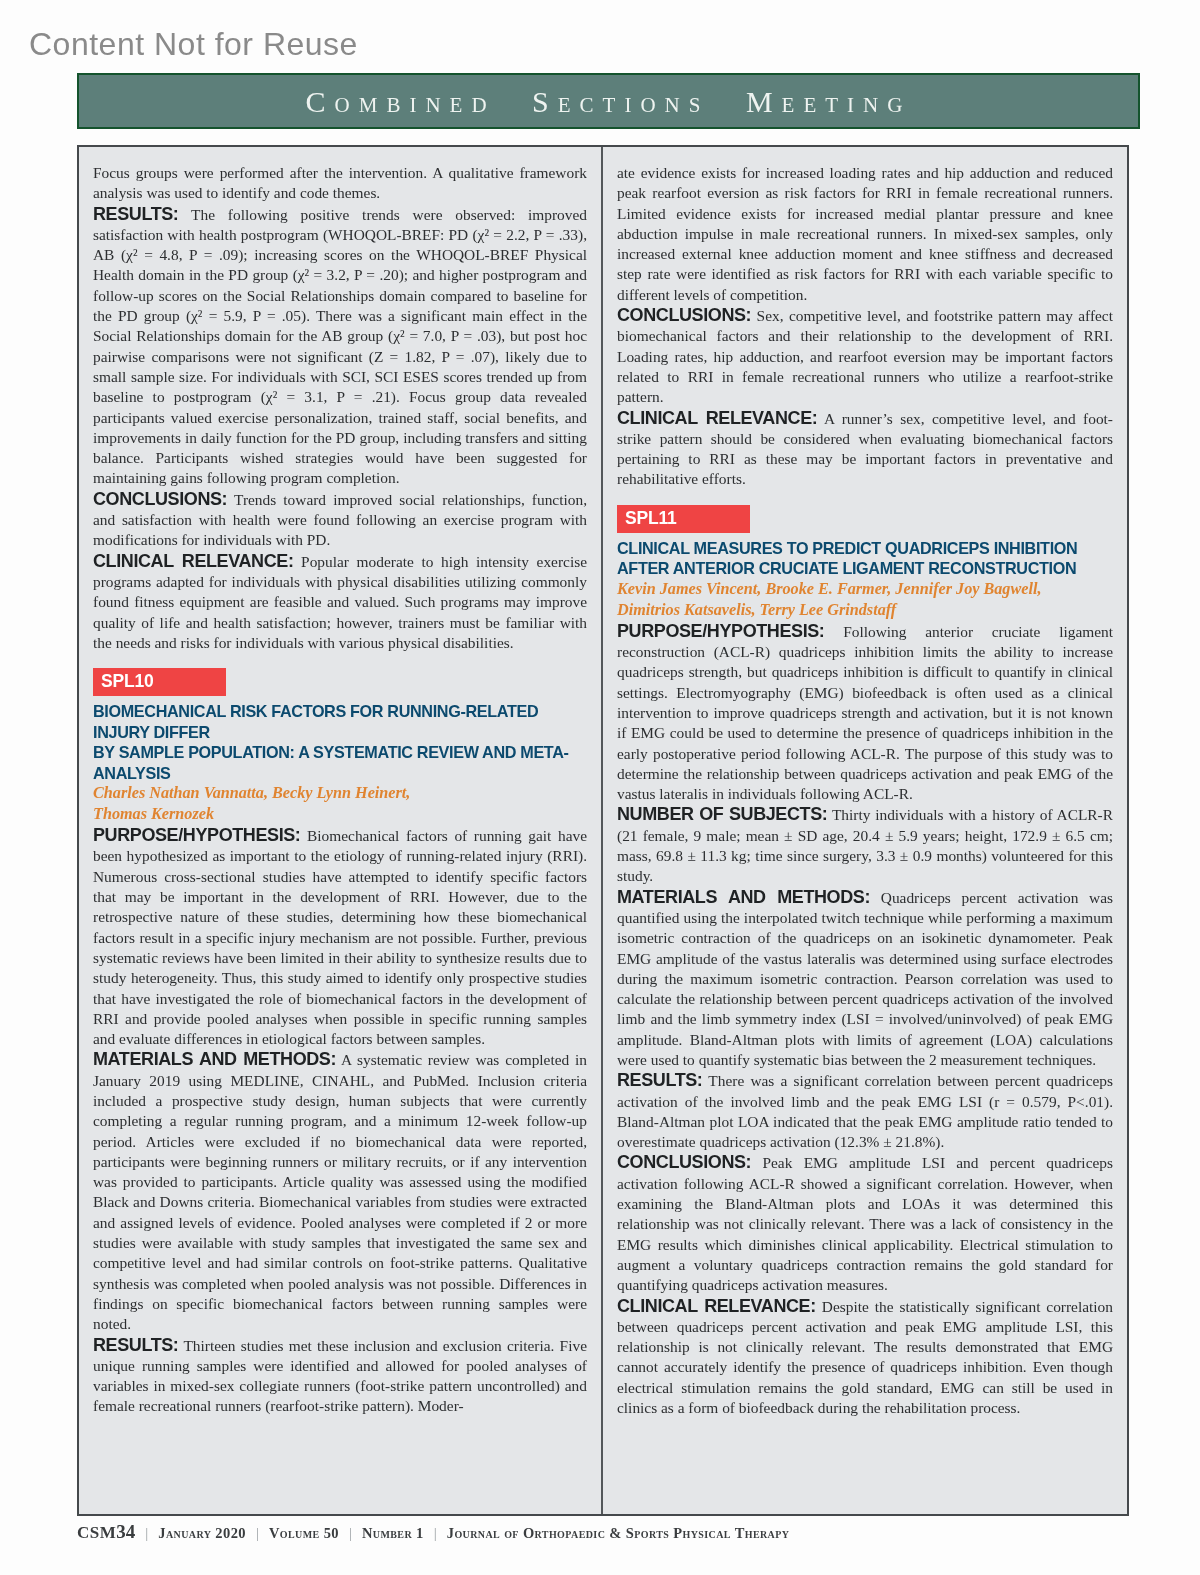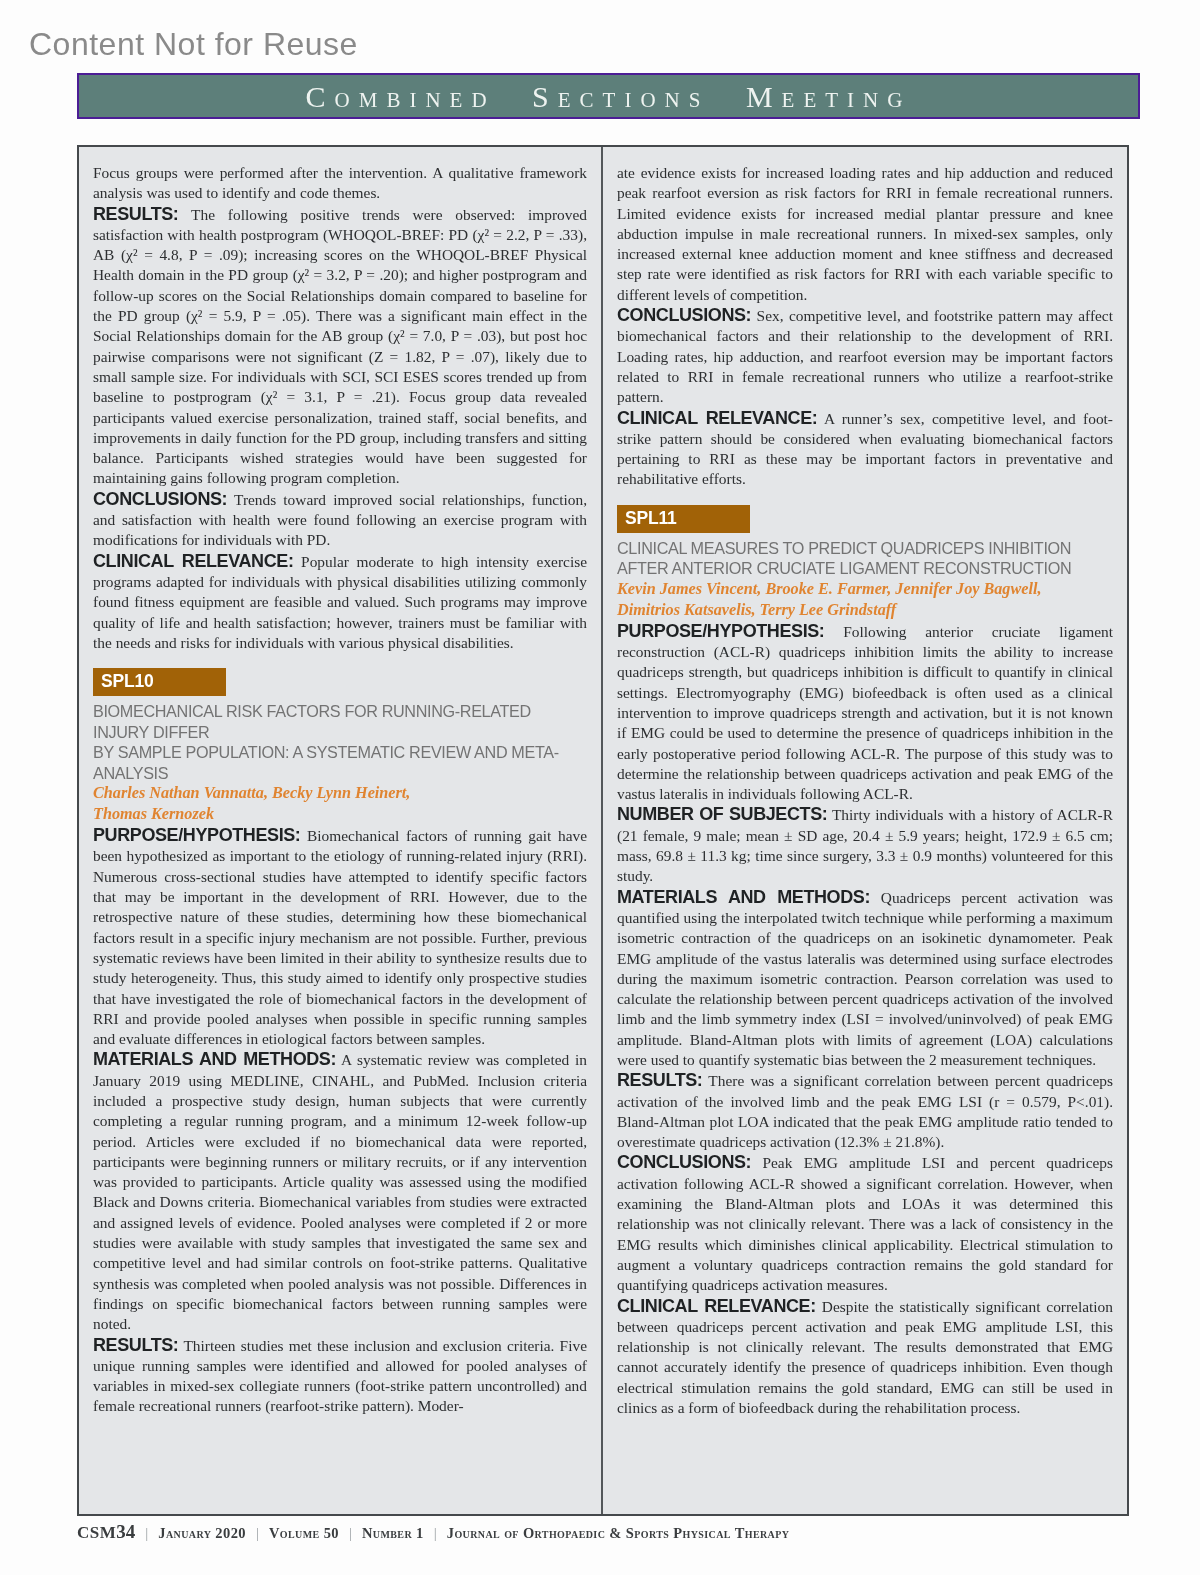--- a/index.html
+++ b/index.html
@@ -10,22 +10,22 @@
     font-family:"Liberation Serif", serif;
     overflow:hidden;
   }
   .watermark {
     position:absolute; left:29px; top:26px;
     font-family:"Liberation Sans", sans-serif;
     font-size:32px; color:#8a8a8a; letter-spacing:0.5px;
   }
   .banner {
     position:absolute; left:77px; top:73px;
-    width:1063px; height:46px; box-sizing:border-box;
-    background:#5d7f7a; border:2px solid #4c1d95;
+    width:1063px; height:56px; box-sizing:border-box;
+    background:#5d7f7a; border:2px solid #14532d;
     display:flex; align-items:center; justify-content:center;
   }
   .banner-title {
     color:#eef3f0; font-family:"Liberation Serif", serif;
     font-variant:small-caps; font-weight:400;
     font-size:30px; letter-spacing:9px; word-spacing:20px;
     padding-top:2px;
   }
   .content {
     position:absolute; left:77px; top:138px;
@@ -42,29 +42,29 @@
     margin:0; text-align:justify;
     font-size:15.4px; line-height:20.3px; color:#2c2e30;
   }
   .lbl {
     font-family:"Liberation Sans", sans-serif;
     font-weight:700; font-size:18px; letter-spacing:-0.4px;
     color:#1f2224;
   }
   .badge {
     margin:15px 0 5px 0; width:133px; box-sizing:border-box;
-    background:#a16207; color:#ffffff;
+    background:#ef4444; color:#ffffff;
     font-family:"Liberation Sans", sans-serif;
     font-weight:700; font-size:17.5px; letter-spacing:-0.2px;
     padding:3px 6px 4px 8px;
   }
   .abs-title {
     font-family:"Liberation Sans", sans-serif;
-    font-weight:400; font-size:16.2px; line-height:20.5px;
-    letter-spacing:-0.35px; color:#737373;
+    font-weight:700; font-size:16.2px; line-height:20.5px;
+    letter-spacing:-0.35px; color:#0c4a6e;
   }
   .authors {
     font-family:"Liberation Serif", serif;
     font-weight:700; font-style:italic;
     font-size:16.2px; line-height:21px; color:#e08430;
   }
   .footer {
     position:absolute; left:77px; top:1521px;
     color:#3a3d3f; display:flex; align-items:baseline;
   }

